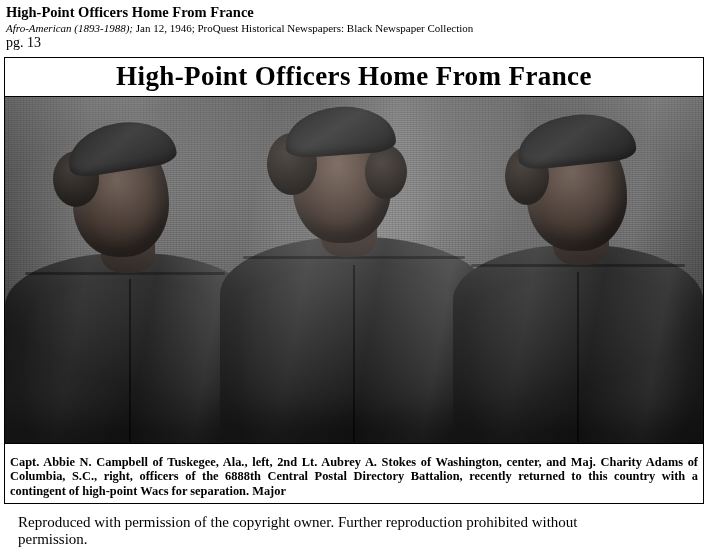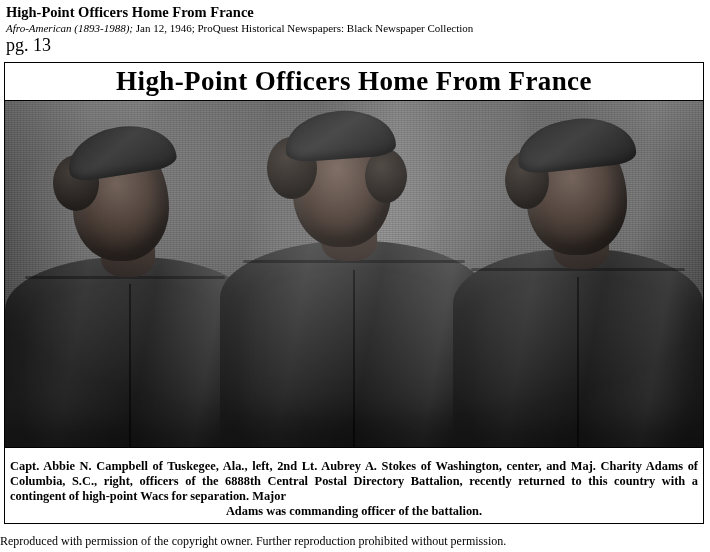--- a/index.html
+++ b/index.html
@@ -32,21 +32,21 @@
   }
   .citation-line {
     font-size: 11px;
     line-height: 1.18;
     margin: 0;
   }
   .citation-line em {
     font-style: italic;
   }
   .citation-page {
-    font-size: 18px;
+    font-size: 14px;
     line-height: 1.18;
     margin: 0;
   }
 
   .article {
     position: relative;
     margin: 6px 4px 0 4px;
     border: 1px solid #000;
     width: 700px;
     box-sizing: border-box;
@@ -161,23 +161,23 @@
     line-height: 1.2;
     text-align: justify;
     padding: 11px 5px 4px 5px;
   }
   .caption .last-line {
     display: block;
     text-align: center;
   }
 
   .footer-note {
-    padding: 10px 6px 0 0;
-    font-family: "Liberation Serif", serif;
-    font-size: 12px;
+    padding: 10px 6px 0 18px;
+    font-family: "Liberation Serif", serif;
+    font-size: 15px;
   }
 </style>
 </head>
 <body>
 
 <div class="page">
 
   <div class="citation">
     <p class="citation-title">High-Point Officers Home From France</p>
     <p class="citation-line"><em>Afro-American (1893-1988);</em><span> Jan 12, 1946; ProQuest Historical Newspapers: Black Newspaper Collection</span></p>
@@ -218,20 +218,19 @@
         <div class="head" style="left:522px; bottom:192px; width:100px; height:126px;"></div>
         <div class="hairroll" style="left:500px; bottom:238px; width:44px; height:58px;"></div>
         <div class="cap" style="left:512px; bottom:278px; width:118px; height:50px; transform: rotate(-6deg);"></div>
       </div>
 
       <div class="photo-vignette"></div>
     </div>
 
     <div class="caption">
       <span>Capt. Abbie N. Campbell of Tuskegee, Ala., left, 2nd Lt. Aubrey A. Stokes of Washington, center, and Maj. Charity Adams of Columbia, S.C., right, officers of the 6888th Central Postal Directory Battalion, recently returned to this country with a contingent of high-point Wacs for separation. Major</span>
-      <span class="last-line">Adams was commanding officer of the battalion.</span>
     </div>
 
   </div>
 
   <div class="footer-note">Reproduced with permission of the copyright owner.  Further reproduction prohibited without permission.</div>
 
 </div>
 
 </body></html>

